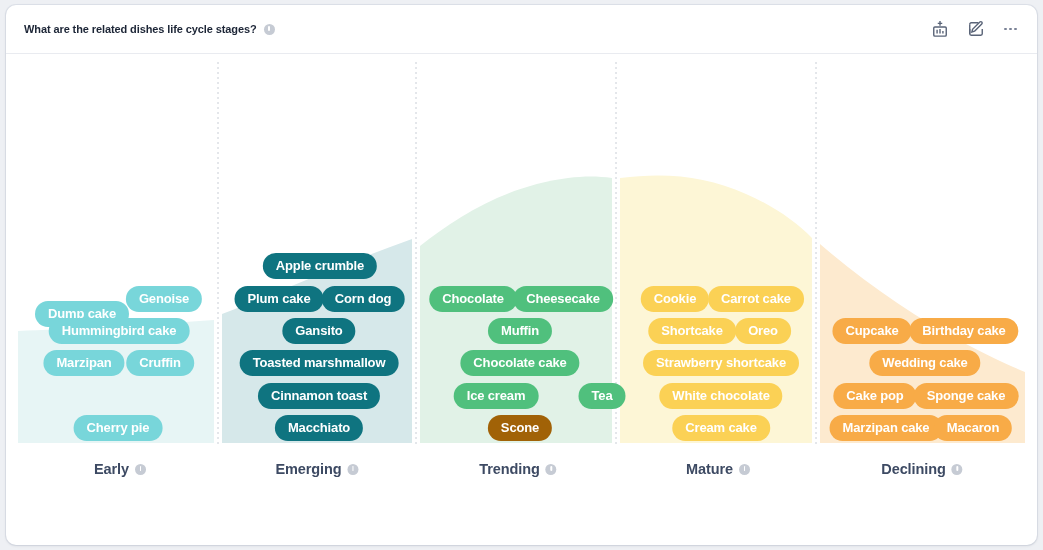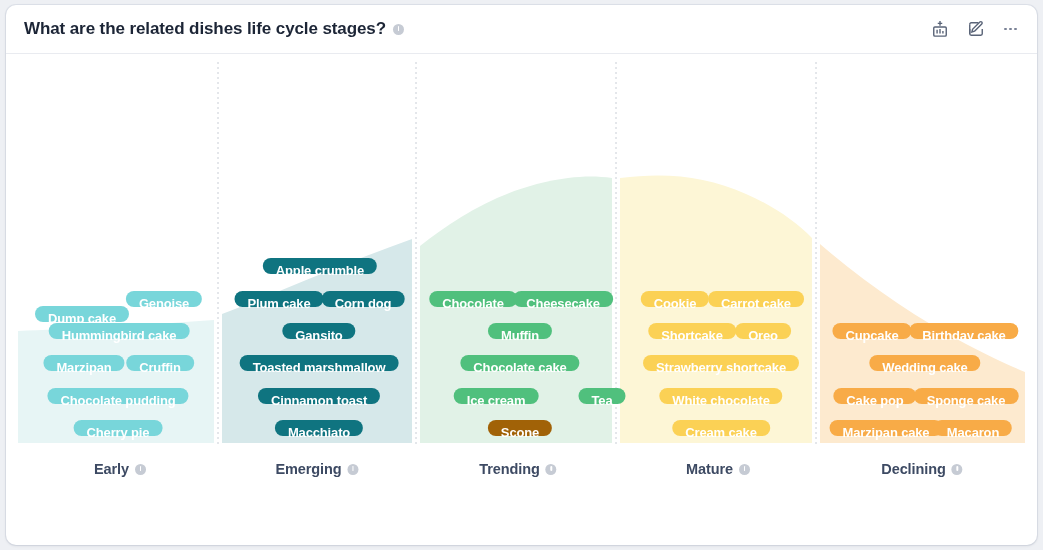--- a/index.html
+++ b/index.html
@@ -40,21 +40,21 @@
     align-items: center;
     justify-content: space-between;
     padding: 0 18px 0 18px;
   }
   .title-wrap {
     display: flex;
     align-items: center;
     gap: 7px;
   }
   .card-title {
-    font-size: 17px;
+    font-size: 11px;
     font-weight: bold;
     color: #1c2536;
     letter-spacing: -0.1px;
     white-space: nowrap;
   }
   .info-dot {
     display: inline-block;
     width: 11px;
     height: 11px;
     border-radius: 50%;
@@ -115,21 +115,21 @@
   }
   .pills-layer {
     position: absolute;
     left: 0; top: 0;
     width: 1031px;
     height: 400px;
   }
   .pill {
     position: absolute;
     transform: translate(-50%, -50%);
-    height: 16px;
+    height: 26px;
     line-height: 26px;
     border-radius: 13px;
     padding: 0 13px;
     font-size: 13px;
     font-weight: bold;
     color: #ffffff;
     white-space: nowrap;
     letter-spacing: -0.15px;
     cursor: pointer;
     box-sizing: border-box;
@@ -207,21 +207,20 @@
           <line x1="810" y1="8" x2="810" y2="390" stroke="#c9ced6" stroke-width="1" stroke-dasharray="2 3"></line>
         </g>
       </svg>
 
       <div class="pills-layer">
           <div class="pill" style="left: 76px; top: 260px; background: rgb(120, 214, 218);">Dump cake</div>
           <div class="pill" style="left: 158px; top: 245px; background: rgb(120, 214, 218);">Genoise</div>
           <div class="pill" style="left: 113px; top: 277px; background: rgb(120, 214, 218);">Hummingbird cake</div>
           <div class="pill" style="left: 78px; top: 309px; background: rgb(120, 214, 218);">Marzipan</div>
           <div class="pill" style="left: 154px; top: 309px; background: rgb(120, 214, 218);">Cruffin</div>
-          <div class="pill" style="left: 112px; top: 342px; background: rgb(120, 214, 218);">Chocolate pudding</div>
           <div class="pill" style="left: 112px; top: 374px; background: rgb(120, 214, 218);">Cherry pie</div>
           <div class="pill" style="left: 314px; top: 212px; background: rgb(15, 116, 128);">Apple crumble</div>
           <div class="pill" style="left: 273px; top: 245px; background: rgb(15, 116, 128);">Plum cake</div>
           <div class="pill" style="left: 357px; top: 245px; background: rgb(15, 116, 128);">Corn dog</div>
           <div class="pill" style="left: 313px; top: 277px; background: rgb(15, 116, 128);">Gansito</div>
           <div class="pill" style="left: 313px; top: 309px; background: rgb(15, 116, 128);">Toasted marshmallow</div>
           <div class="pill" style="left: 313px; top: 342px; background: rgb(15, 116, 128);">Cinnamon toast</div>
           <div class="pill" style="left: 313px; top: 374px; background: rgb(15, 116, 128);">Macchiato</div>
           <div class="pill" style="left: 467px; top: 245px; background: rgb(80, 192, 125);">Chocolate</div>
           <div class="pill" style="left: 557px; top: 245px; background: rgb(80, 192, 125);">Cheesecake</div>

